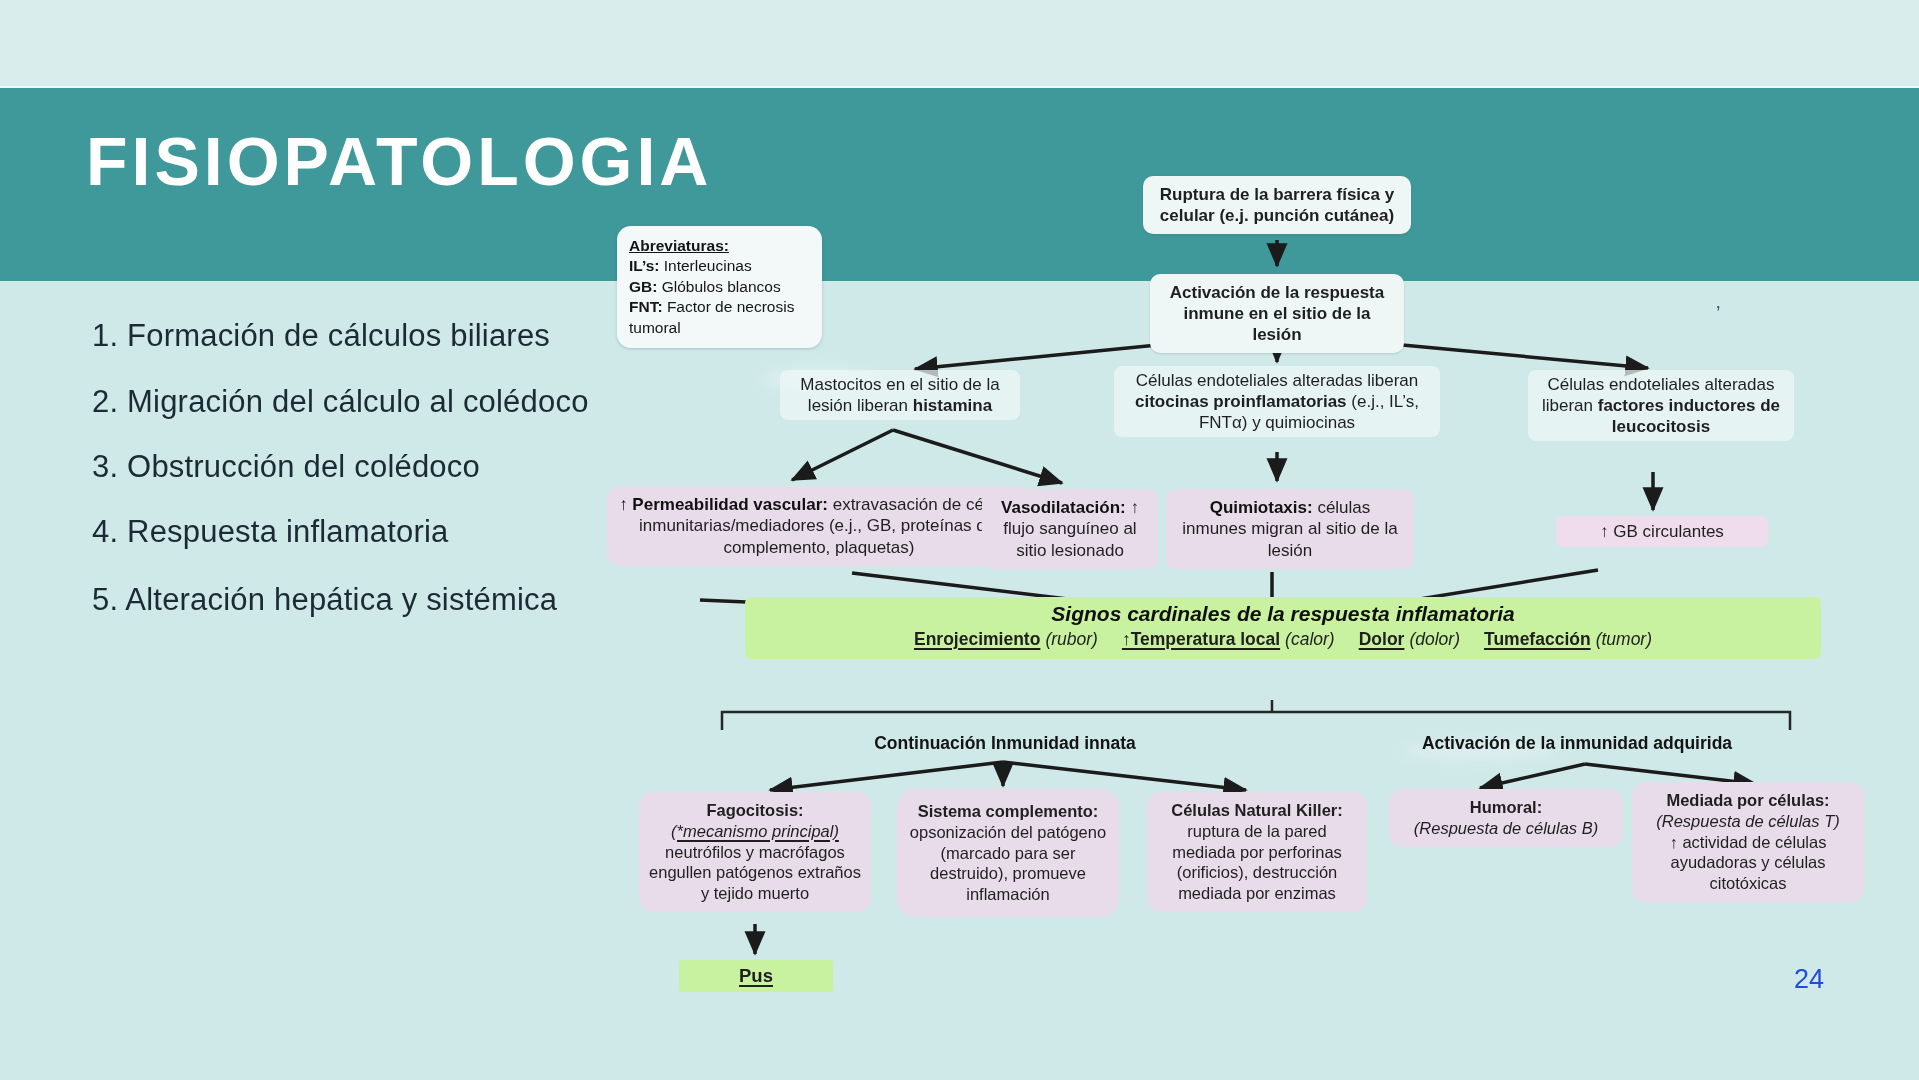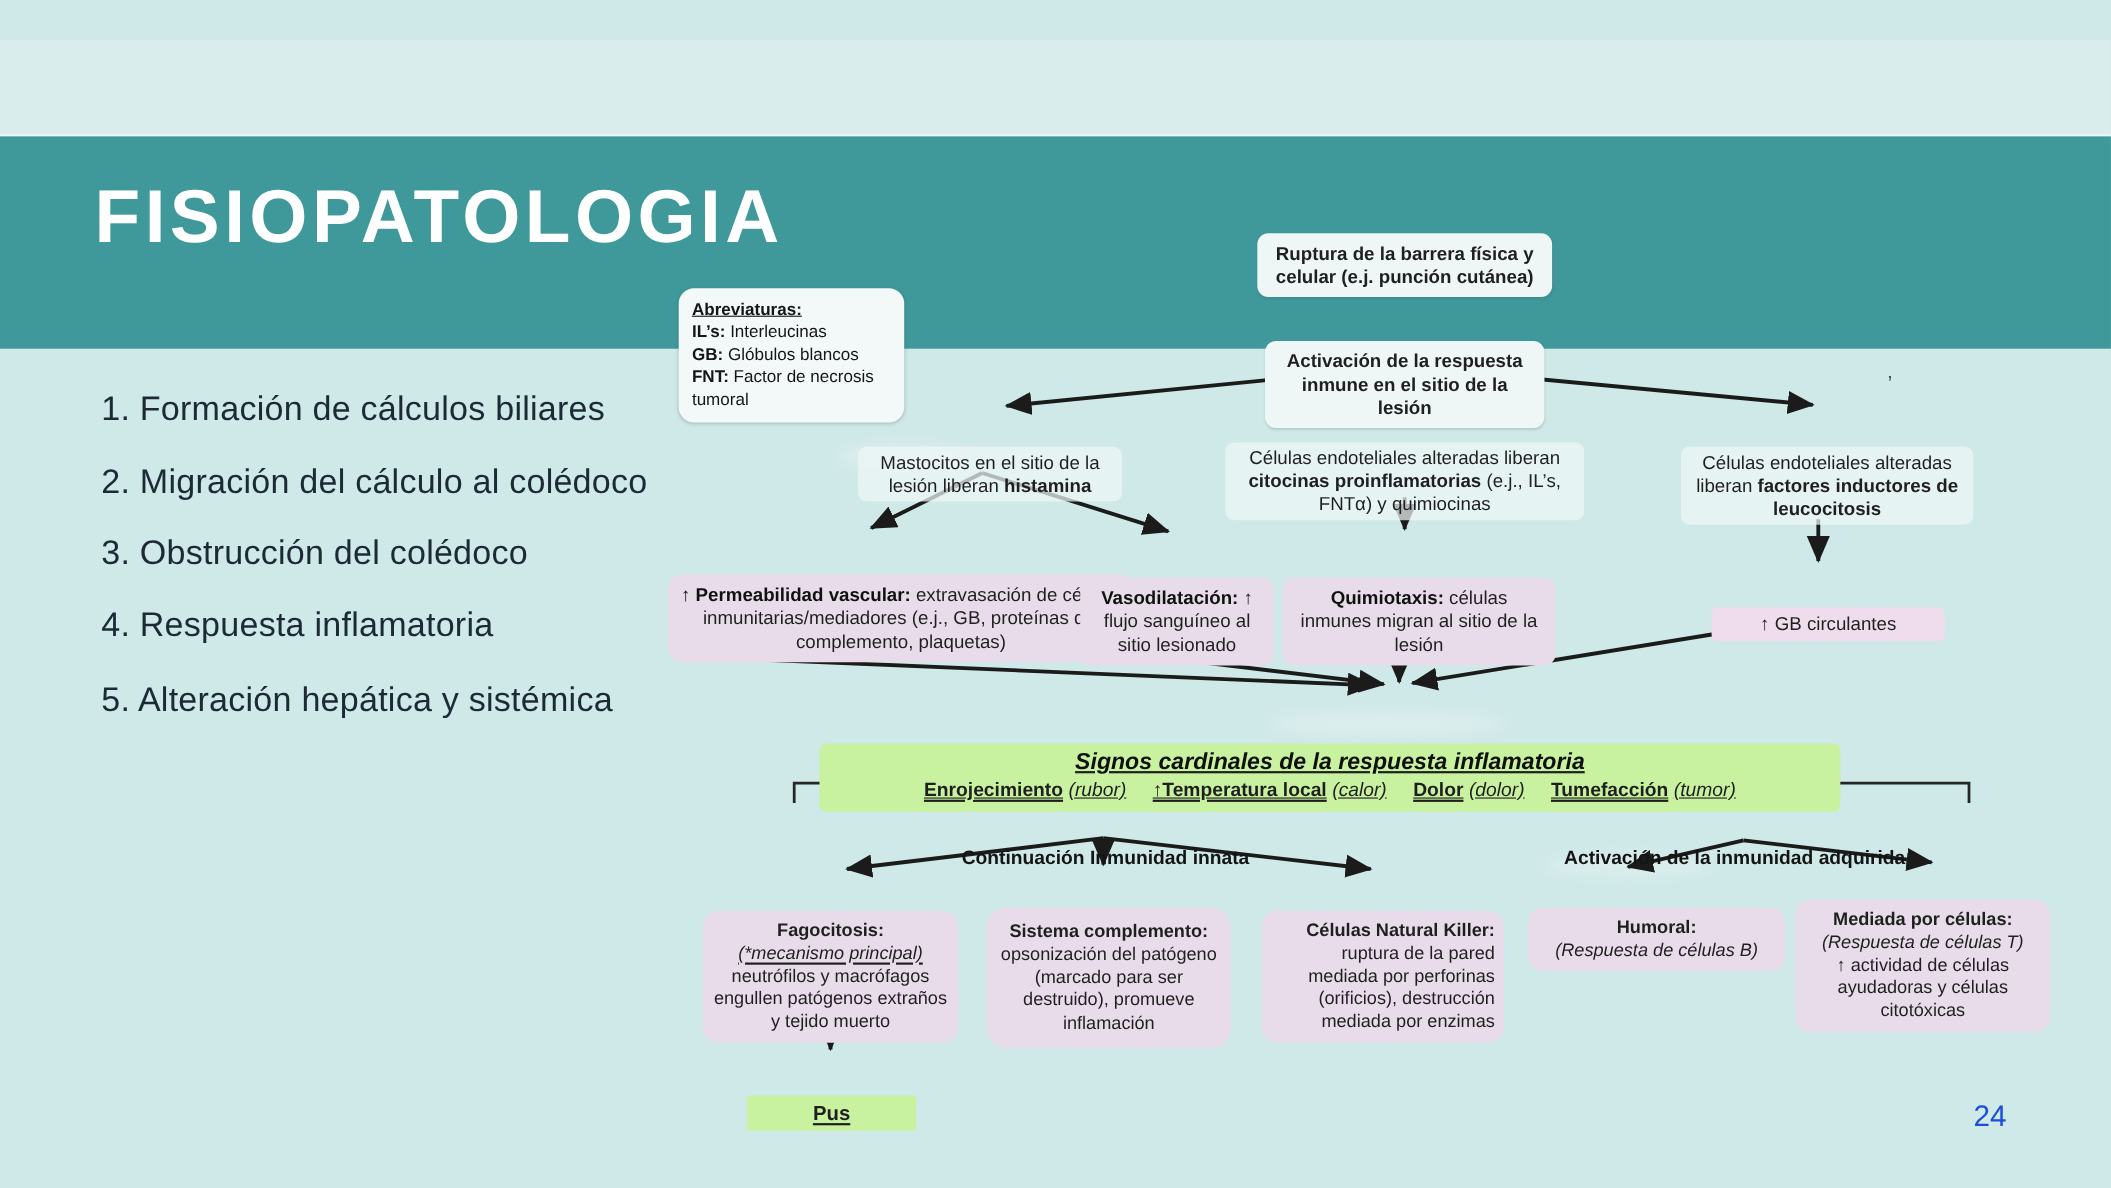--- a/index.html
+++ b/index.html
@@ -7,21 +7,21 @@
     --lavender:#e8dcea; --green:#c9f2a0; --white-box:#eef6f6;
     --text-dark:#1c2a36; --arrow:#1b1b1b;
   }
   *{margin:0;padding:0;box-sizing:border-box;}
   html,body{width:1919px;height:1080px;}
   body{
     font-family:"Liberation Sans","DejaVu Sans",sans-serif;
     background:var(--background);
     position:relative;overflow:hidden;color:#1f1f1f;
   }
-  .abs{position:absolute;margin-top:36px;}
+  .abs{position:absolute;}
   .ctr{text-align:center;}
   .top-strip{left:0;top:0;width:1919px;height:88px;background:var(--top-strip);border-bottom:2px solid #eafafa;}
   .teal-band{left:0;top:88px;width:1919px;height:193px;background:var(--teal);}
   .slide-title{left:86px;top:122px;color:#fff;font-size:68px;font-weight:bold;letter-spacing:4px;}
   .page-number{left:1794px;top:964px;font-size:27px;color:#1d4ed8;}
   .stray{left:1716px;top:302px;font-size:20px;color:#3a5a60;}
 
   .list-item{left:92px;font-size:31px;color:var(--text-dark);letter-spacing:.2px;}
 
   .abbox{left:617px;top:226px;width:205px;background:#f3f8f8;border-radius:14px;
@@ -130,21 +130,21 @@
 <div class="abs lav ctr" style="left:982px;top:489px;width:176px;padding:8px 8px;font-size:17px;border-radius:10px;">
   <b class="bold-lead">Vasodilatación:</b><span> ↑ flujo sanguíneo al sitio lesionado</span>
 </div>
 
 <div class="abs lav ctr" style="left:1166px;top:489px;width:248px;padding:8px 10px;font-size:17px;border-radius:10px;">
   <b class="bold-lead">Quimiotaxis:</b><span> células inmunes migran al sitio de la lesión</span>
 </div>
 
 <div class="abs lav ctr" style="left:1556px;top:516px;width:212px;padding:5px 8px;font-size:17px;border-radius:6px;background:#efdcec;">↑ GB circulantes</div>
 
-<div class="abs greenbox ctr" style="left:745px;top:640px;width:928px;padding:5px 14px 9px;text-decoration:underline;">
+<div class="abs greenbox ctr" style="left:745px;top:597px;width:1076px;padding:5px 14px 9px;">
   <div class="signos-title">Signos cardinales de la respuesta inflamatoria</div>
   <div class="signs-row">
     <span><b class="u">Enrojecimiento</b><span class="paren">(rubor)</span></span>
     <span><b class="u">↑Temperatura local</b><span class="paren">(calor)</span></span>
     <span><b class="u">Dolor</b><span class="paren">(dolor)</span></span>
     <span><b class="u">Tumefacción</b><span class="paren">(tumor)</span></span>
   </div>
 </div>
 
 <div class="abs branch-label ctr" style="left:820px;top:733px;width:370px;">Continuación Inmunidad innata</div>
@@ -154,21 +154,21 @@
   <b>Fagocitosis:</b><br>
   <span class="u it">(*mecanismo principal)</span><br>
   <span>neutrófilos y macrófagos engullen patógenos extraños y tejido muerto</span>
 </div>
 
 <div class="abs lav ctr" style="left:897px;top:789px;width:222px;padding:12px 10px;border-radius:18px;">
   <b>Sistema complemento:</b><br>
   <span>opsonización del patógeno (marcado para ser destruido), promueve inflamación</span>
 </div>
 
-<div class="abs lav ctr" style="left:1147px;top:792px;width:220px;padding:8px 8px;text-align:right;">
+<div class="abs lav ctr" style="left:1147px;top:792px;width:220px;padding:8px 8px;">
   <b>Células Natural Killer:</b><br>
   <span>ruptura de la pared mediada por perforinas (orificios), destrucción mediada por enzimas</span>
 </div>
 
 <div class="abs lav ctr" style="left:1389px;top:789px;width:234px;padding:8px 8px;">
   <b>Humoral:</b><br>
   <span class="it">(Respuesta de células B)</span><br>
 </div>
 
 <div class="abs lav ctr" style="left:1632px;top:782px;width:232px;padding:8px 8px;">

